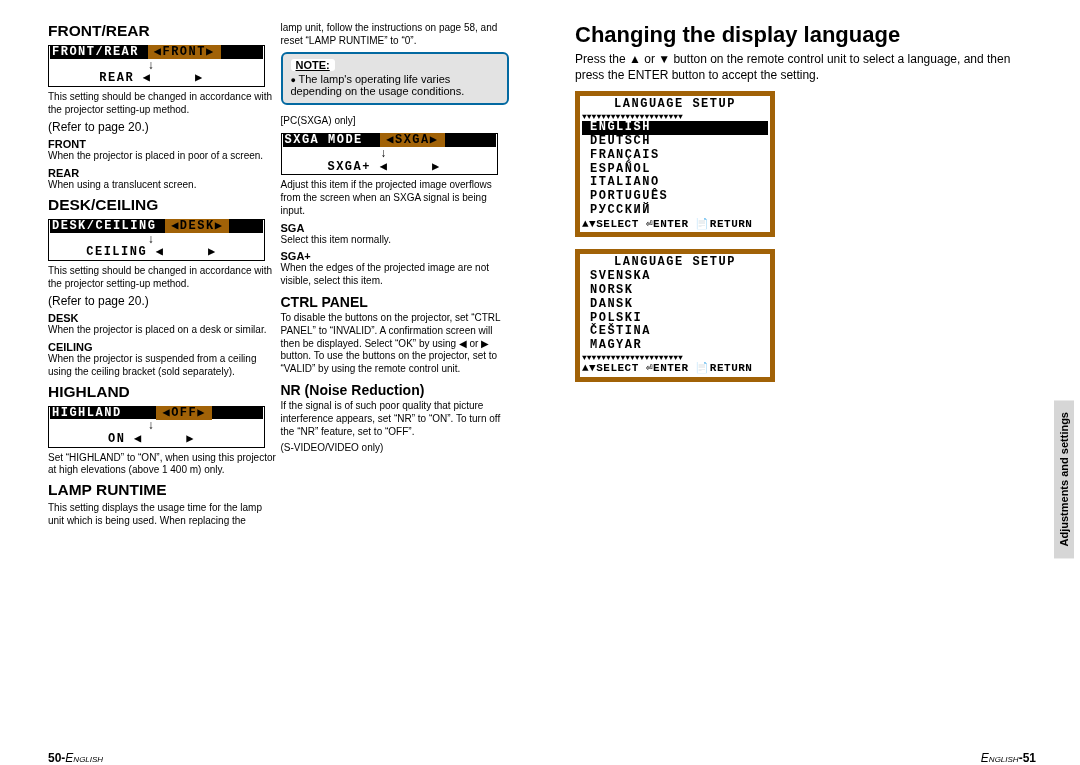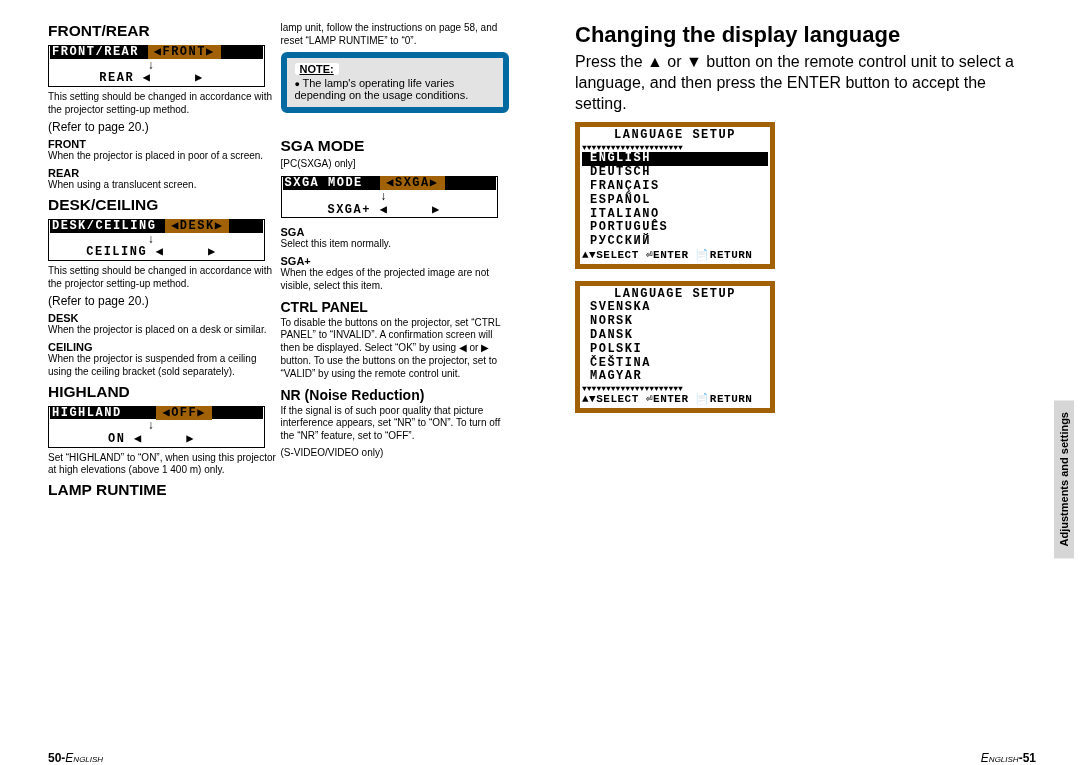--- a/index.html
+++ b/index.html
@@ -15,21 +15,21 @@
   .spread { display: flex; height: 100%; }
   .page { flex: 1; position: relative; padding: 22px 22px 10px 48px; }
   .page.right { padding: 22px 44px 10px 44px; }
   .cols { display: flex; gap: 4px; }
   .col { flex: 1; }
   .h1 { font-size: 22px; font-weight: bold; margin-bottom: 4px; letter-spacing: 0; }
   .h2 { font-size: 15.5px; font-weight: bold; text-transform: uppercase; margin-top: 0px; margin-bottom: 3px; letter-spacing: 0; }
   .h3 { font-size: 14px; font-weight: bold; margin-top: 6px; margin-bottom: 2px; }
   .h4 { font-size: 11px; font-weight: bold; text-transform: uppercase; margin-top: 4px; }
   .body { font-size: 10px; line-height: 1.28; margin-bottom: 4px; }
-  .intro{ font-size:16px; line-height:1.3; margin-bottom:8px;}
+  .intro{ font-size:12px; line-height:1.3; margin-bottom:8px;}
   .ref { font-size: 12px; }
   .osdbox {
     border: 1px solid #000;
     margin: 2px 0 4px 0;
     display: inline-block;
     width: 100%;
     font-family: "Courier New", monospace;
     font-weight: bold;
     letter-spacing: 1.5px;
     font-size: 12px;
@@ -40,24 +40,24 @@
   }
   .osdbox.small { width: 95%; }
   .osdrow1 { background: #000; color: #fff; padding: 0 2px; white-space: nowrap; }
   .osdrow1 .val { background: #a16207; color: #000; padding: 0 6px; }
   .osdrow2 { text-align: center; padding-right: 10px; white-space: nowrap; }
   .osdarrow { font-family: Arial; }
 
   .notebox {
     border-radius: 6px;
     background: #e3e3e3;
-    border: 6px solid #0369a1;
+    border: 2px solid #0369a1;
     padding: 5px 9px 6px 8px;
     font-size: 11px;
-    margin-bottom: 24px;
+    margin-bottom: 10px;
   }
   .notebox .hd { font-weight: bold; text-decoration: underline; font-size: 11px; margin-top:-12px; background:#fff; display:inline-block; padding:0 5px; border-radius:3px;}
   .notebox ul { list-style: none; margin-top: 2px; }
   .notebox li::before{content:"● "; font-size:9px;}
 
   .langmenu {
     border: 5px solid #a16207;
     width: 200px;
     font-family: "Courier New", monospace;
     font-weight: bold;
@@ -123,39 +123,40 @@
         <div class="body">When the projector is suspended from a ceiling using the ceiling bracket (sold separately).</div>
 
         <div class="h2">HIGHLAND</div>
         <div class="osdbox small">
           <div class="osdrow1"><span>HIGHLAND</span>&nbsp;&nbsp;&nbsp;&nbsp;<span class="val">◀<span>OFF</span>▶</span></div>
           <div class="osdrow2"><span class="osdarrow">↓</span><br><span>ON</span>&nbsp;◀&nbsp;&nbsp;&nbsp;&nbsp;&nbsp;▶</div>
         </div>
         <div class="body">Set “HIGHLAND” to “ON”, when using this projector at high elevations (above 1 400 m) only.</div>
 
         <div class="h2">LAMP RUNTIME</div>
+        <div class="body">This setting displays the usage time for the lamp unit which is being used. When replacing the</div>
 
       </div>
 
       <div class="col">
         <div class="body">lamp unit, follow the instructions on page 58, and reset “LAMP RUNTIME” to “0”.</div>
 
         <div class="notebox">
           <span class="hd">NOTE:</span>
           <ul>
               <li>The lamp's operating life varies depending on the usage conditions.</li>
             </ul>
         </div>
 
-        <div class="h2">SGA MODE</div>
         <div class="body">[PC(SXGA) only]</div>
         <div class="osdbox small">
           <div class="osdrow1"><span>SXGA MODE</span>&nbsp;&nbsp;<span class="val">◀<span>SXGA</span>▶</span></div>
           <div class="osdrow2"><span class="osdarrow">↓</span><br><span>SXGA+</span> ◀&nbsp;&nbsp;&nbsp;&nbsp;&nbsp;▶</div>
         </div>
+        <div class="body">Adjust this item if the projected image overflows from the screen when an SXGA signal is being input.</div>
         <div class="h4">SGA</div>
         <div class="body">Select this item normally.</div>
         <div class="h4">SGA+</div>
         <div class="body">When the edges of the projected image are not visible, select this item.</div>
 
         <div class="h3">CTRL PANEL</div>
         <div class="body">To disable the buttons on the projector, set “CTRL PANEL” to “INVALID”. A confirmation screen will then be displayed. Select “OK” by using ◀ or ▶ button. To use the buttons on the projector, set to “VALID” by using the remote control unit.</div>
 
         <div class="h3">NR (Noise Reduction)</div>
         <div class="body">If the signal is of such poor quality that picture interference appears, set “NR” to “ON”. To turn off the “NR” feature, set to “OFF”.</div>

